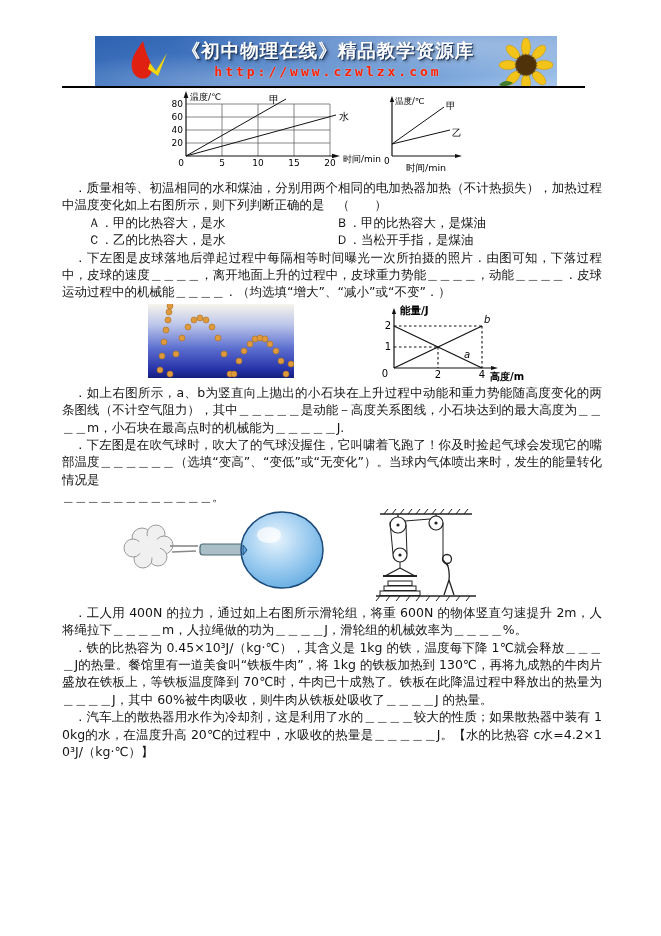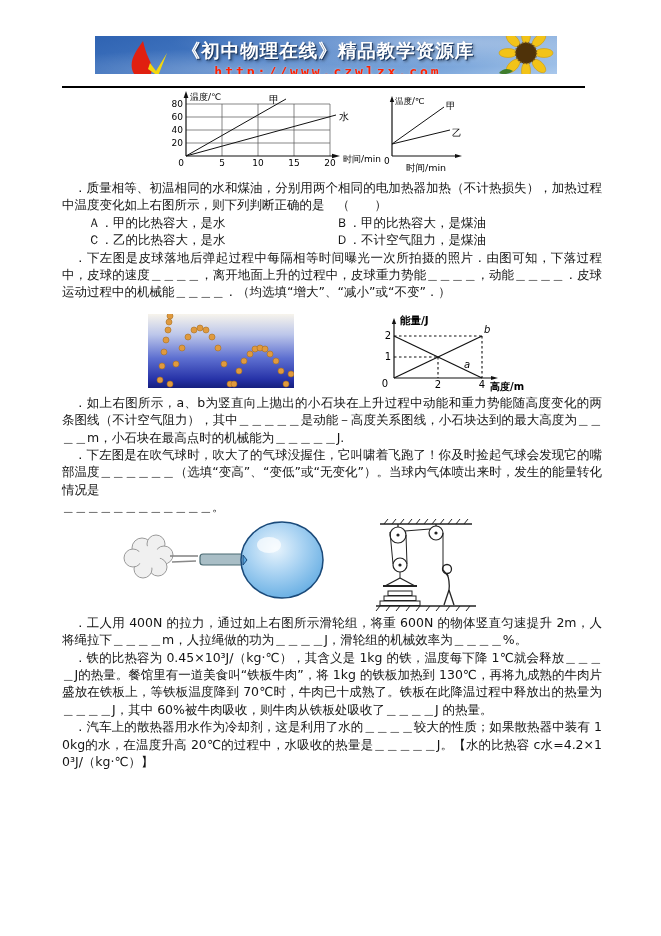--- a/index.html
+++ b/index.html
@@ -1,19 +1,19 @@
 <!DOCTYPE html>
 <html><head>
 <meta charset="utf-8">
 <style>
   html,body{margin:0;padding:0;background:#888;}
   .page{position:relative;width:661px;height:936px;margin:0 auto;background:#ffffff;overflow:hidden;
         font-family:"DejaVu Sans","Liberation Sans",sans-serif;color:#141414;}
   
-  .banner{position:absolute;left:95px;top:36px;width:462px;height:38px;overflow:hidden;
+  .banner{position:absolute;left:95px;top:36px;width:462px;height:50px;overflow:hidden;
     background:
       radial-gradient(ellipse at 75% 15%, rgba(255,255,255,.38), rgba(255,255,255,0) 55%),
       radial-gradient(ellipse at 30% 90%, rgba(255,255,255,.25), rgba(255,255,255,0) 45%),
       linear-gradient(165deg,#2f63b2 0%,#4a7ec6 45%,#7fa9dc 80%,#a9c8ec 100%);}
   .banner-text{position:absolute;left:70px;right:66px;top:2px;text-align:center;}
   .banner-title{font-size:18.5px;font-weight:bold;color:#ffffff;letter-spacing:1px;line-height:26px;
     text-shadow:1px 1px 0 #1c3a66, 2px 2px 3px rgba(0,0,0,.45);white-space:nowrap;}
   .banner-url{font-size:13px;font-weight:bold;color:#ff2000;letter-spacing:3px;line-height:16px;
     font-family:"DejaVu Sans Mono","Liberation Mono",monospace;text-shadow:0 0 2px rgba(255,255,255,.6);}
   .logo{position:absolute;left:26px;top:2px;}
@@ -22,21 +22,21 @@
   
   .chart-left{position:absolute;left:166px;top:90px;}
   .chart-right{position:absolute;left:378px;top:92px;}
   svg text{font-family:"DejaVu Sans","Liberation Sans",sans-serif;}
   
   .content{position:absolute;left:62px;top:179px;width:540px;}
   .content p{margin:0;font-size:12.5px;line-height:17.4px;text-indent:12px;text-align:justify;word-break:break-all;}
   .options{margin-left:26px;display:grid;grid-template-columns:248px auto;font-size:12.5px;line-height:17.4px;}
   .blank-line{font-size:12.5px;line-height:17.4px;}
   .figrow{display:flex;align-items:flex-start;}
-  .figrow1{margin:13px 0 2px 86px;}
+  .figrow1{margin:3px 0 2px 86px;}
   .figrow1 .gap{width:82px;}
   .figrow2{margin:2px 0 2px 50px;}
   .figrow2 .gap{width:40px;}
   .strobe-bg{fill:url(#skyGrad);}
   
   .footer{position:absolute;left:62px;top:866px;width:546px;font-size:11px;line-height:16.5px;
     color:#9a3a22;text-align:justify;word-break:break-all;letter-spacing:.3px;}
 </style>
 </head>
 <body>
@@ -129,21 +129,21 @@
     <text x="48" y="79" font-size="9.5" text-anchor="middle">时间/min</text>
   </svg>
 
   <div class="content">
 
     <p>．质量相等、初温相同的水和煤油，分别用两个相同的电加热器加热（不计热损失），加热过程中温度变化如上右图所示，则下列判断正确的是　（　　）</p>
     <div class="options">
       <span>Ａ．甲的比热容大，是水</span>
       <span>Ｂ．甲的比热容大，是煤油</span>
       <span>Ｃ．乙的比热容大，是水</span>
-      <span>Ｄ．不计空气阻力，是煤油</span>
+      <span>Ｄ．当松开手指，是煤油</span>
     </div>
 
     <p>．下左图是皮球落地后弹起过程中每隔相等时间曝光一次所拍摄的照片．由图可知，下落过程中，皮球的速度＿＿＿＿，离开地面上升的过程中，皮球重力势能＿＿＿＿，动能＿＿＿＿．皮球运动过程中的机械能＿＿＿＿．（均选填“增大”、“减小”或“不变”．）</p>
 
     <div class="figrow figrow1">
       <svg width="146" height="74" viewBox="0 0 146 74">
         <defs>
           <linearGradient id="skyGrad" x1="0" y1="0" x2="0" y2="1">
             <stop offset="0" stop-color="#f7f4ec"></stop>
             <stop offset="0.28" stop-color="#bcc6ea"></stop>

